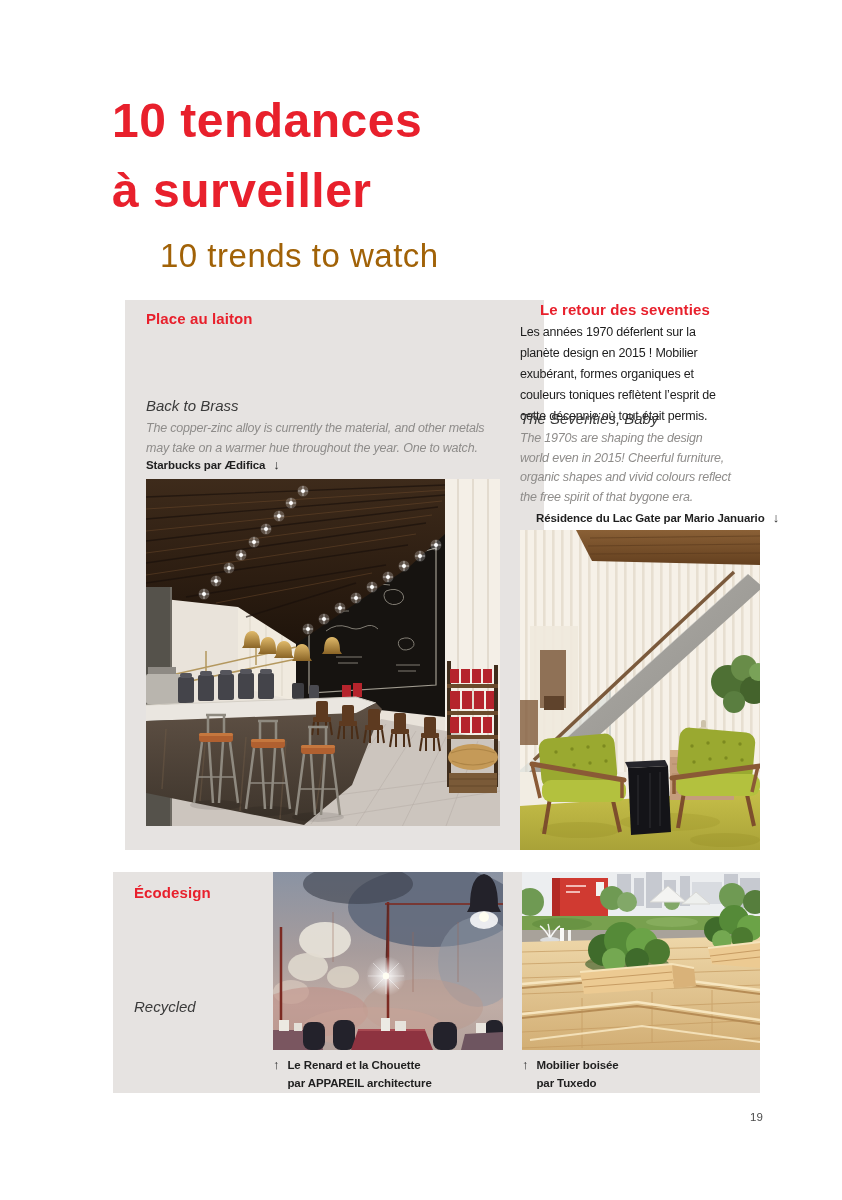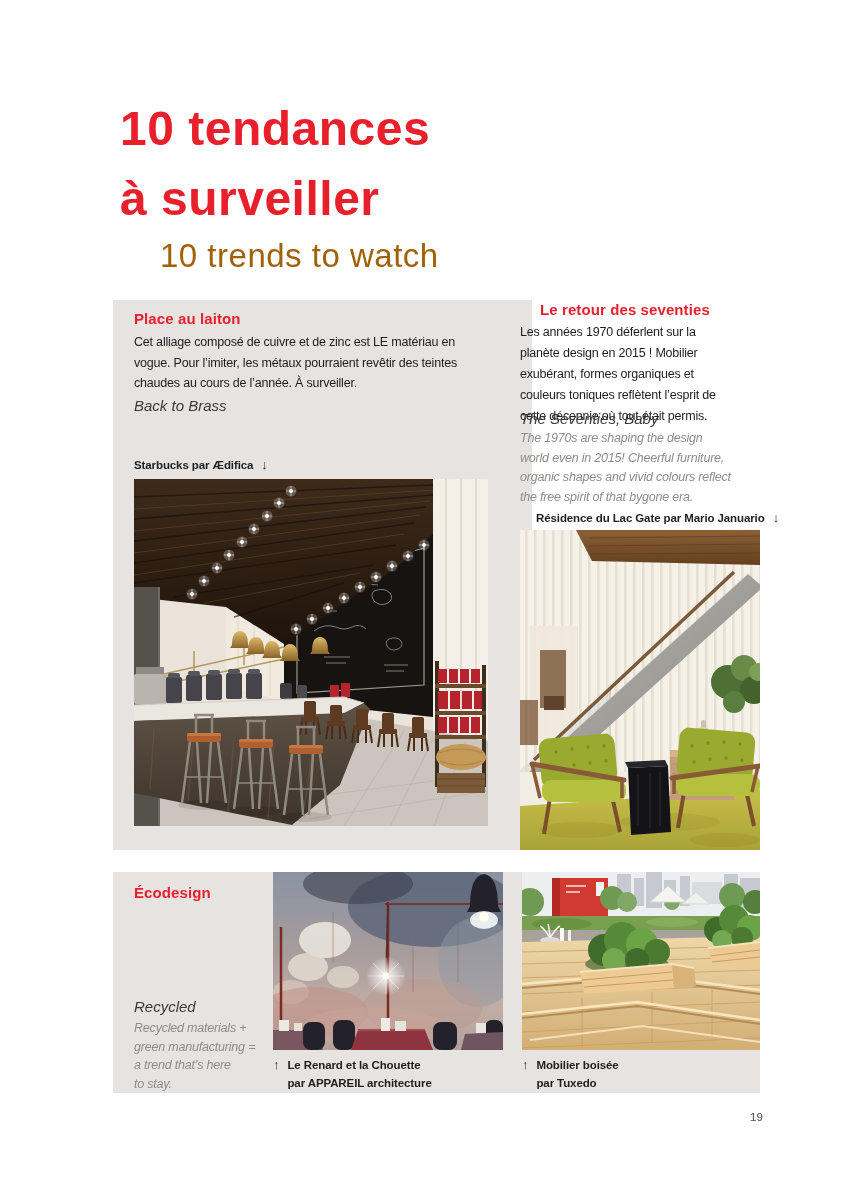--- a/index.html
+++ b/index.html
@@ -1,25 +1,25 @@
 <!DOCTYPE html>
 <html><head>
 <meta charset="utf-8">
 <style>
   html,body{margin:0;padding:0;background:#fff;}
   .page{position:relative;width:842px;height:1200px;background:#ffffff;overflow:hidden;
         font-family:"Liberation Sans", sans-serif;}
 
-  .title{position:absolute;left:112px;top:86px;margin:8px;font-size:48px;line-height:70px;
+  .title{position:absolute;left:112px;top:86px;margin:0;font-size:48px;line-height:70px;
          font-weight:bold;color:#e8202c;letter-spacing:.5px;white-space:pre-line;}
   .subtitle{position:absolute;left:160px;top:237px;font-size:33px;font-weight:300;
             color:#a16207;letter-spacing:.5px;}
 
   .panel{position:absolute;background:#e6e3e1;}
-  .panel-a{left:113px;top:300px;width:419px;height:550px;}
+  .panel-a{left:125px;top:300px;width:419px;height:550px;}
   .panel-c{left:113px;top:872px;width:647px;height:221px;}
   .col-b{position:absolute;left:520px;top:301px;width:260px;}
 
   .red-head{position:absolute;margin:0;font-size:15px;font-weight:bold;color:#e8202c;letter-spacing:.1px;}
   .fr-body{position:absolute;margin:0;font-size:12.5px;line-height:20.5px;color:#1d1d1d;
            letter-spacing:-.2px;white-space:pre-line;}
   .en-head{position:absolute;margin:0;font-size:15px;font-style:italic;font-weight:500;color:#3a3a3a;}
   .en-body{position:absolute;margin:0;font-size:12.5px;line-height:19.5px;font-style:italic;
            color:#8e8c8a;letter-spacing:-.2px;white-space:pre-line;}
   .caption{position:absolute;font-size:11.5px;font-weight:bold;color:#1f1f1f;letter-spacing:-.1px;}
@@ -64,24 +64,23 @@
 <body>
 
 <div class="page">
 
   <h1 class="title">10 tendances
 à surveiller</h1>
   <div class="subtitle">10 trends to watch</div>
 
   <section class="panel panel-a">
     <h2 class="red-head">Place au laiton</h2>
-    <p class="fr-body">Cet alliage composé de cuivre et de zinc est LE matériau en
-vogue. Pour l’imiter, les métaux pourraient revêtir des teintes
-chaudes au cours de l’année. À surveiller.</p>
     <h3 class="en-head">Back to Brass</h3>
+    <p class="en-body">The copper-zinc alloy is currently the material, and other metals
+may take on a warmer hue throughout the year. One to watch.</p>
     <div class="caption"><span>Starbucks par Ædifica</span><span class="arr">↓</span></div>
 
     <div class="photo ph-a">
       <svg width="354" height="347" viewBox="0 0 354 347" xmlns="http://www.w3.org/2000/svg">
         <defs>
           <linearGradient id="wood" x1="0" y1="0" x2="0" y2="1">
             <stop offset="0" stop-color="#3e2b1b"></stop>
               <stop offset=".6" stop-color="#2c1d11"></stop>
               <stop offset="1" stop-color="#1f140b"></stop>
           </linearGradient>
@@ -345,24 +344,20 @@
         <polygon points="108,238 148,236 145,230 105,232" fill="#26262c"></polygon>
         <polygon points="108,238 148,236 151,302 111,305" fill="#141418"></polygon>
         <path d="M118,245 V295 M130,243 V298 M140,242 V296" stroke="#34343a" stroke-width="1" opacity=".8" fill="none"></path>
       </svg>
     </div>
   </section>
 
   <section class="panel panel-c">
     <h2 class="red-head">Écodesign</h2>
     <h3 class="en-head">Recycled</h3>
-    <p class="en-body">Recycled materials +
-green manufacturing =
-a trend that’s here
-to stay.</p>
 
     <div class="photo ph-c">
       <svg width="230" height="178" viewBox="0 0 230 178" xmlns="http://www.w3.org/2000/svg">
         <defs>
           <linearGradient id="wallg" x1="0" y1="0" x2="0" y2="1">
             <stop offset="0" stop-color="#8a93a3"></stop>
               <stop offset=".45" stop-color="#a79c9c"></stop>
             <stop offset=".75" stop-color="#c0ada6"></stop>
               <stop offset="1" stop-color="#b3a29c"></stop>
           </linearGradient>

